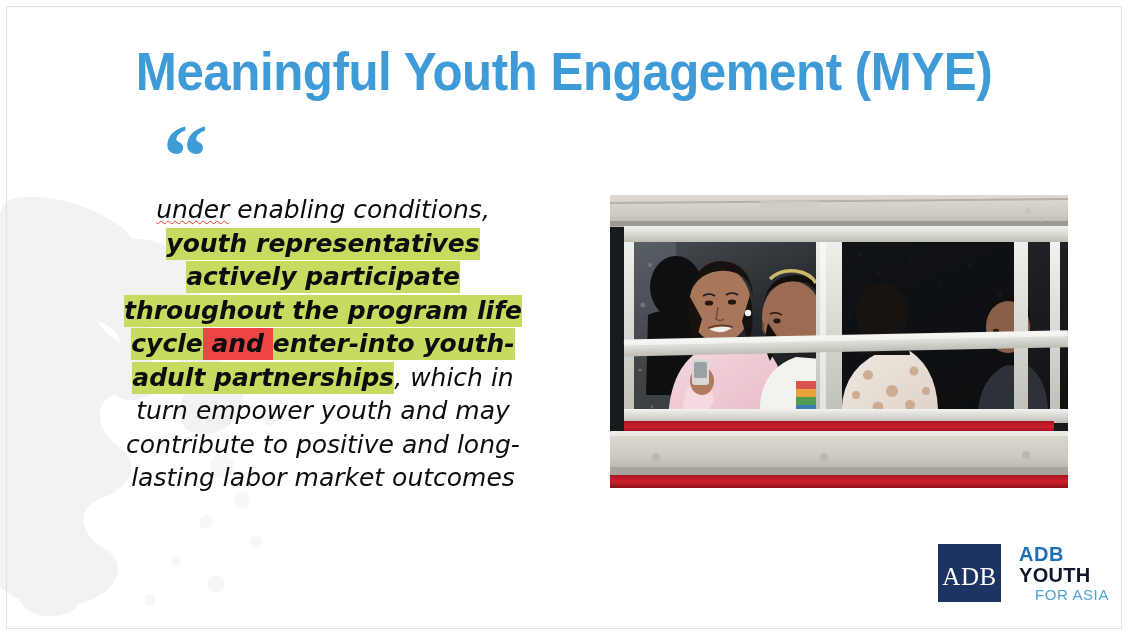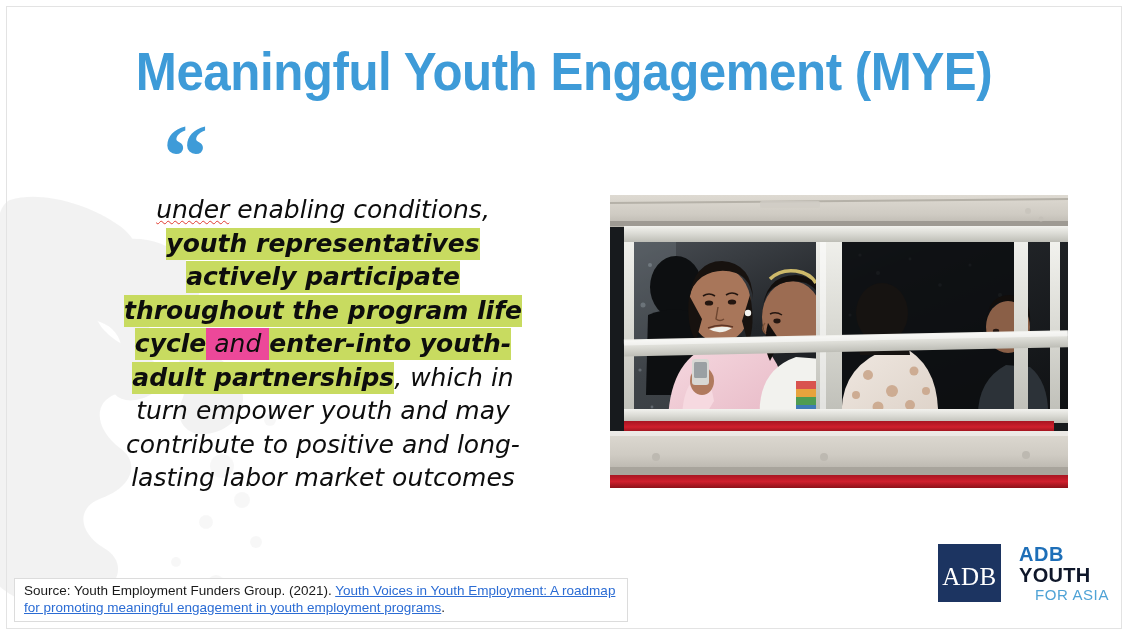--- a/index.html
+++ b/index.html
@@ -94,22 +94,22 @@
     color: #0d0d0d;
   }
   .quote-body .hl {
     background: #C8DB60;
     font-weight: bold;
     box-decoration-break: clone;
     -webkit-box-decoration-break: clone;
     padding: 1px 0 2px 0;
   }
   .quote-body .hl-plain {
-    background: #ec4899;
-    font-weight: normal;
+    background: #ef4444;
+    font-weight: bold;
     box-decoration-break: clone;
     -webkit-box-decoration-break: clone;
     padding: 1px 0 2px 0;
   }
   
   .spell {
     text-decoration: underline;
     text-decoration-style: wavy;
     text-decoration-color: #e03a2f;
     text-decoration-thickness: 1px;
@@ -412,23 +412,20 @@
       <rect x="0" y="236" width="458" height="5" fill="#ffffff" opacity="0.45"></rect>
       <circle cx="46" cy="262" r="4" fill="#bdb9b1"></circle>
       <circle cx="214" cy="262" r="4" fill="#bdb9b1"></circle>
       <circle cx="416" cy="260" r="4" fill="#bdb9b1"></circle>
       <rect x="0" y="272" width="458" height="8" fill="#a8a49c"></rect>
 
       <rect x="0" y="280" width="458" height="13" fill="url(#redG)"></rect>
     </svg>
   </div>
 
-  <div class="source-box">
-    <span>Source: Youth Employment Funders Group. (2021). </span><span class="link">Youth Voices in Youth Employment: A roadmap for promoting meaningful engagement in youth employment programs</span><span>.</span>
-  </div>
 
   <div class="logos">
     <div class="adb-mark">
       <span>ADB</span>
     </div>
     <div class="yfa">
       <span class="l1">ADB</span>
       <span class="l2">YOUTH</span>
       <span class="l3">FOR ASIA</span>
     </div>

